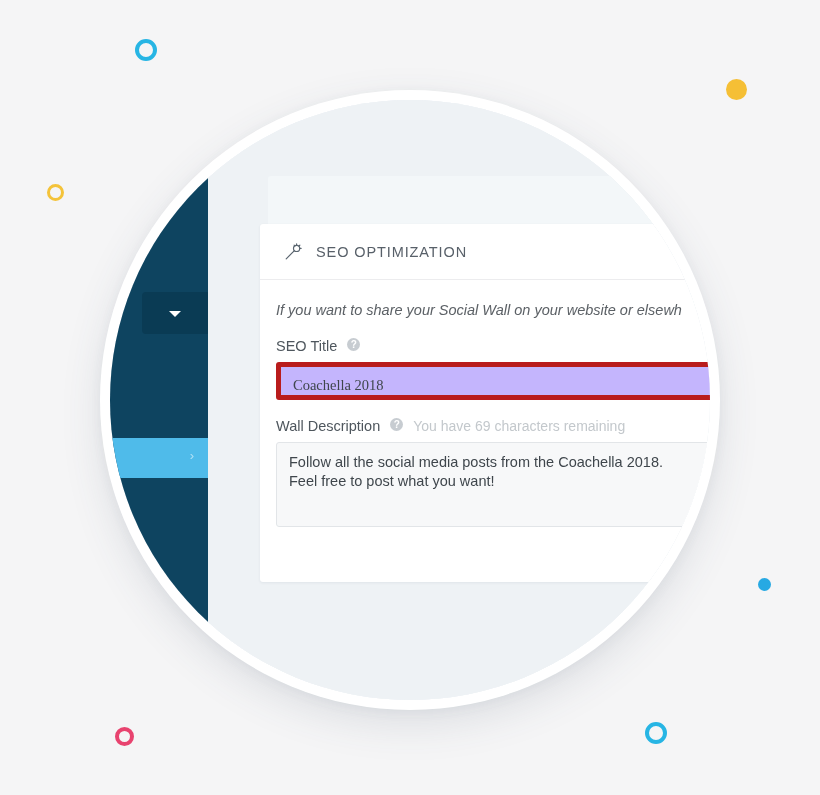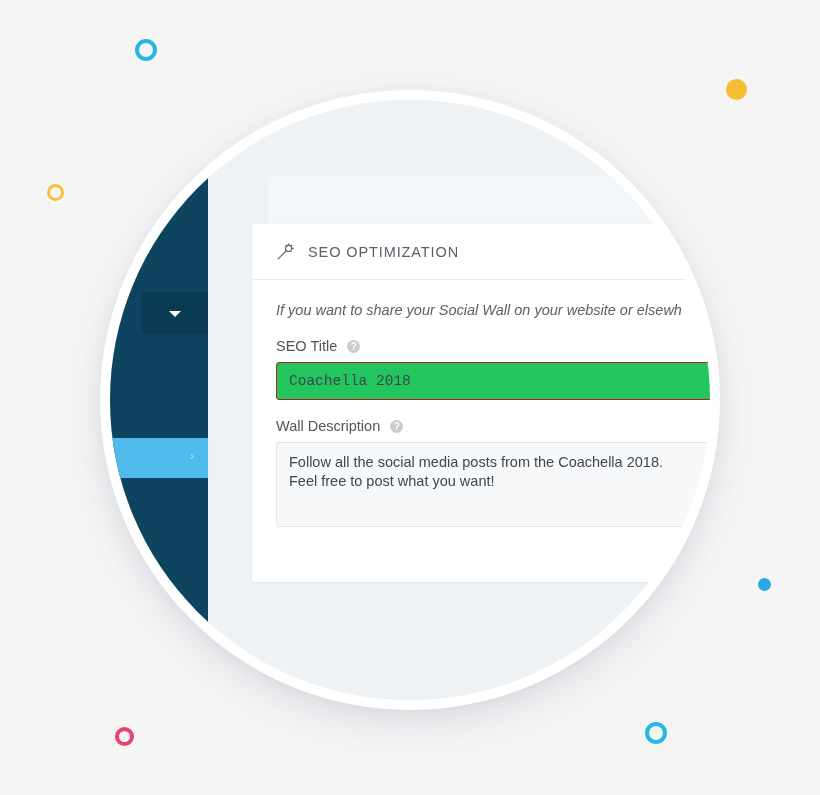--- a/index.html
+++ b/index.html
@@ -152,21 +152,21 @@
     left: 60px;
     top: 76px;
     right: -40px;
     height: 58px;
     background: #f3f7f9;
     border-radius: 3px 3px 0 0;
   }
 
   .card {
     position: absolute;
-    left: 44px;
+    left: 52px;
     top: 124px;
     right: -60px;
     height: 358px;
     background: #ffffff;
     border-radius: 3px;
     box-shadow: 0 1px 3px rgba(40, 60, 80, 0.07);
   }
 
   .card-header {
     height: 56px;
@@ -184,35 +184,34 @@
   }
   .card-title {
     font-size: 14.5px;
     letter-spacing: 0.9px;
     color: #586069;
     font-weight: 400;
     white-space: nowrap;
   }
 
   .card-body {
-    padding: 22px 24px 0 24px;
+    padding: 22px 24px 0 16px;
   }
 
   .intro-text {
     font-style: italic;
     font-size: 14.5px;
     color: #5c6166;
     white-space: nowrap;
     overflow: hidden;
     margin-bottom: 20px;
   }
 
   .field-label-row {
     display: flex;
-    align-items: center;
     margin-bottom: 8px;
     white-space: nowrap;
   }
   .field-label {
     font-size: 14.5px;
     color: #4e565d;
   }
   .help-icon {
     width: 13px;
     height: 13px;
@@ -227,25 +226,25 @@
     font-weight: bold;
   }
   .char-counter {
     font-size: 14px;
     color: #c3c8cc;
   }
 
   .text-input {
     width: 100%;
     height: 38px;
-    background: #22c55e;
-    border: 1px solid #b91c1c;
+    background: #c4b5fd;
+    border: 5px solid #b91c1c;
     border-radius: 3px;
     padding: 0 12px;
-    font-family: Liberation Mono, monospace;
+    font-family: Liberation Serif, serif;
     font-size: 14.5px;
     color: #3f464c;
     line-height: 36px;
     margin-bottom: 18px;
   }
 
   .text-area {
     width: 100%;
     height: 85px;
     background: #f7f8f9;
@@ -313,20 +312,21 @@
 
             <div class="field-label-row">
               <span class="field-label">SEO Title</span>
               <span class="help-icon">?</span>
             </div>
             <div class="text-input">Coachella 2018</div>
 
             <div class="field-label-row">
               <span class="field-label">Wall Description</span>
               <span class="help-icon">?</span>
+              <span class="char-counter">You have 69 characters remaining</span>
             </div>
             <div class="text-area">Follow all the social media posts from the Coachella 2018.
 Feel free to post what you want!</div>
 
           </div>
         </div>
       </div>
     </div>
   </div>
 </div>

